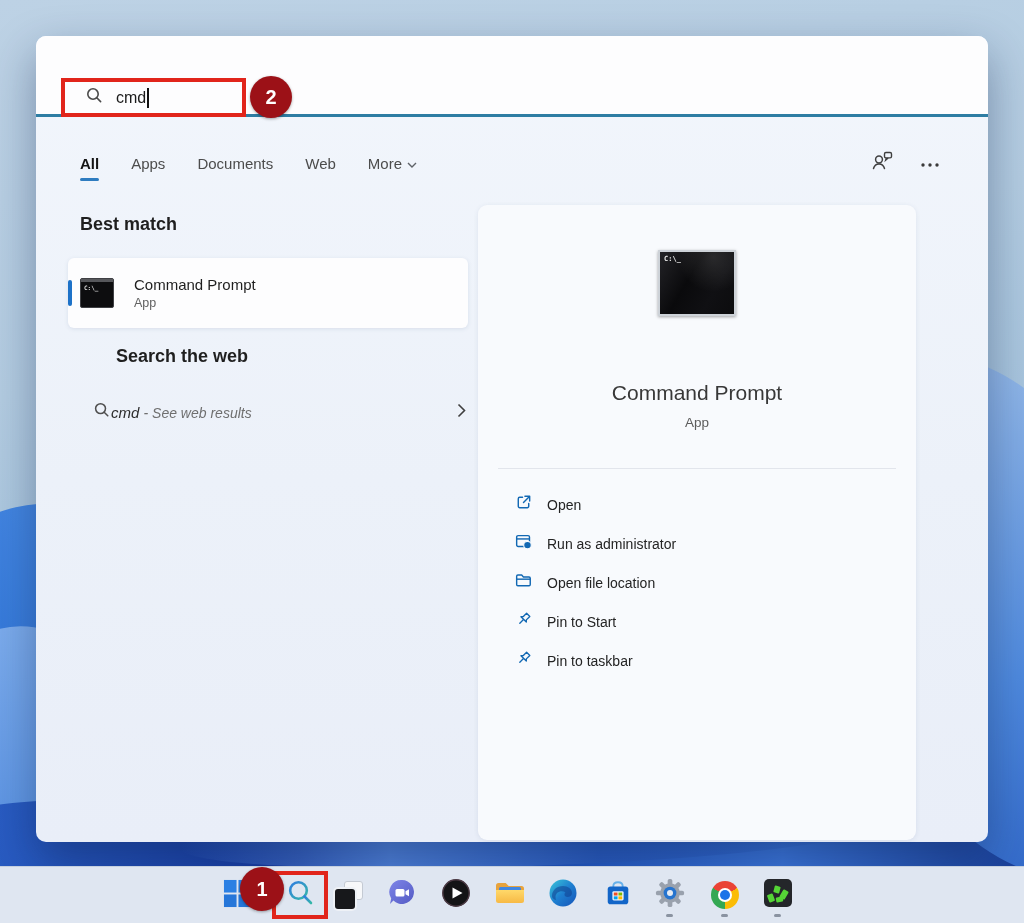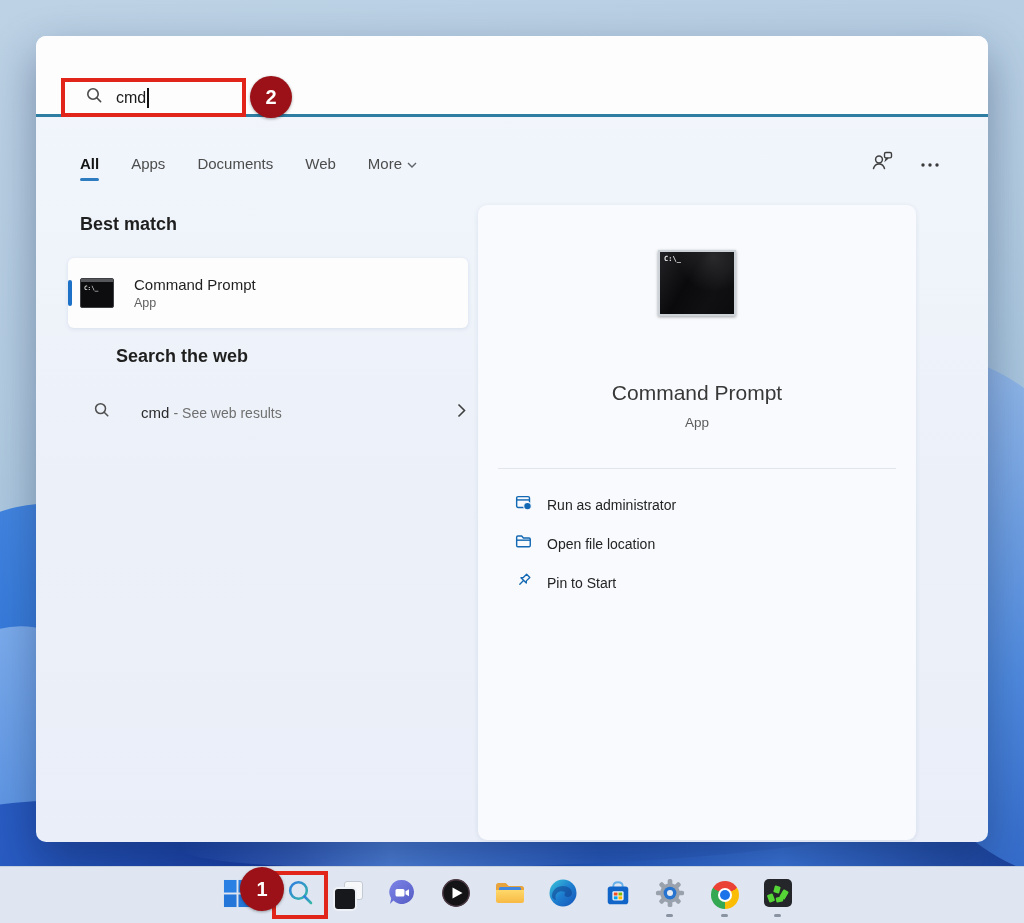--- a/index.html
+++ b/index.html
@@ -66,21 +66,21 @@
     border-radius:2px; position:relative; flex:0 0 auto; }
   .sm-cmd::after { content:""; position:absolute; top:0; left:0; right:0; height:3px; background:#56575b; }
   .sm-cmd::before { content:"C:\\_"; position:absolute; top:5px; left:3px;
     font:bold 6px "DejaVu Sans Mono",monospace; color:#dedede; z-index:1; }
   .bc-text { margin-left:20px; }
   .bc-name { font-size:15px; color:#1f1f1f; }
   .bc-type { font-size:12.5px; color:#616161; margin-top:3px; }
 
   .web-row { position:absolute; left:32px; top:352px; width:400px; height:48px;
     display:flex; align-items:center; }
-  .web-text { margin-left:30px; font-size:15px; color:#2c2c2c; }
+  .web-text { font-size:15px; color:#2c2c2c;font-style:italic; }
   .web-suffix { font-size:14px; color:#6f6f6f; }
   .web-chevron { position:absolute; right:2px; }
 
   
   .preview { position:absolute; left:442px; top:169px; width:438px; height:635px;
     background:#f8fafd; border-radius:9px; box-shadow:0 1px 5px rgba(60,80,120,.10); }
   .big-cmd { position:absolute; left:50%; transform:translateX(-50%); top:45px;
     width:78px; height:66px; border:2px solid #cdd2d8;
     background:linear-gradient(120deg,#232327 0%,#0a0a0c 40%,#101013 70%,#0c0c0e 100%);
     box-shadow:0 1px 3px rgba(0,0,0,.35); }
@@ -217,20 +217,30 @@
     </span>
   </div>
 
   <div class="preview">
     <div class="big-cmd"></div>
     <div class="pv-title">Command Prompt</div>
     <div class="pv-sub">App</div>
     <div class="pv-divider"></div>
 
     <div class="actions">
+      <div class="action">
+        <span>
+          <svg width="19" height="19" viewBox="0 0 20 20" stroke="#1268b3" stroke-width="1.5" fill="none" stroke-linecap="round" stroke-linejoin="round">
+              <path d="M9 4.5H6A1.5 1.5 0 0 0 4.5 6v8A1.5 1.5 0 0 0 6 15.5h8a1.5 1.5 0 0 0 1.5-1.5v-3"></path>
+              <path d="M11.5 3.5h5v5"></path>
+              <path d="M16 4l-6 6"></path>
+            </svg>
+        </span>
+        <span class="action-label">Open</span>
+      </div>
       <div class="action">
         <span>
           <svg width="19" height="19" viewBox="0 0 20 20">
               <rect x="2.8" y="3.8" width="13.5" height="11.5" rx="1.5" fill="none" stroke="#1268b3" stroke-width="1.5"></rect>
               <line x1="2.8" y1="7.3" x2="16.3" y2="7.3" stroke="#1268b3" stroke-width="1.5"></line>
               <circle cx="14.2" cy="13.8" r="4" fill="#1268b3" stroke="#f8fafd" stroke-width="1.2"></circle>
             </svg>
         </span>
         <span class="action-label">Run as administrator</span>
       </div>
@@ -247,20 +257,31 @@
         <span>
           <svg width="19" height="19" viewBox="0 0 20 20" fill="none" stroke="#1268b3" stroke-width="1.4" stroke-linejoin="round" stroke-linecap="round">
               <g transform="rotate(45 10 10)">
                 <path d="M7.6 3h4.8v5.2l1.6 1.6H6L7.6 8.2z"></path>
                 <line x1="10" y1="10" x2="10" y2="15.5"></line>
               </g>
             </svg>
         </span>
         <span class="action-label">Pin to Start</span>
       </div>
+      <div class="action">
+        <span>
+          <svg width="19" height="19" viewBox="0 0 20 20" fill="none" stroke="#1268b3" stroke-width="1.4" stroke-linejoin="round" stroke-linecap="round">
+              <g transform="rotate(45 10 10)">
+                <path d="M7.6 3h4.8v5.2l1.6 1.6H6L7.6 8.2z"></path>
+                <line x1="10" y1="10" x2="10" y2="15.5"></line>
+              </g>
+            </svg>
+        </span>
+        <span class="action-label">Pin to taskbar</span>
+      </div>
     </div>
   </div>
 </div>
 
 <div class="taskbar">
 
   <div class="tb-item" style="left:221px">
     <span>
       <svg width="29" height="29" viewBox="0 0 30 30">
           <rect x="1" y="1" width="13" height="13" fill="#2b80e3"></rect>

